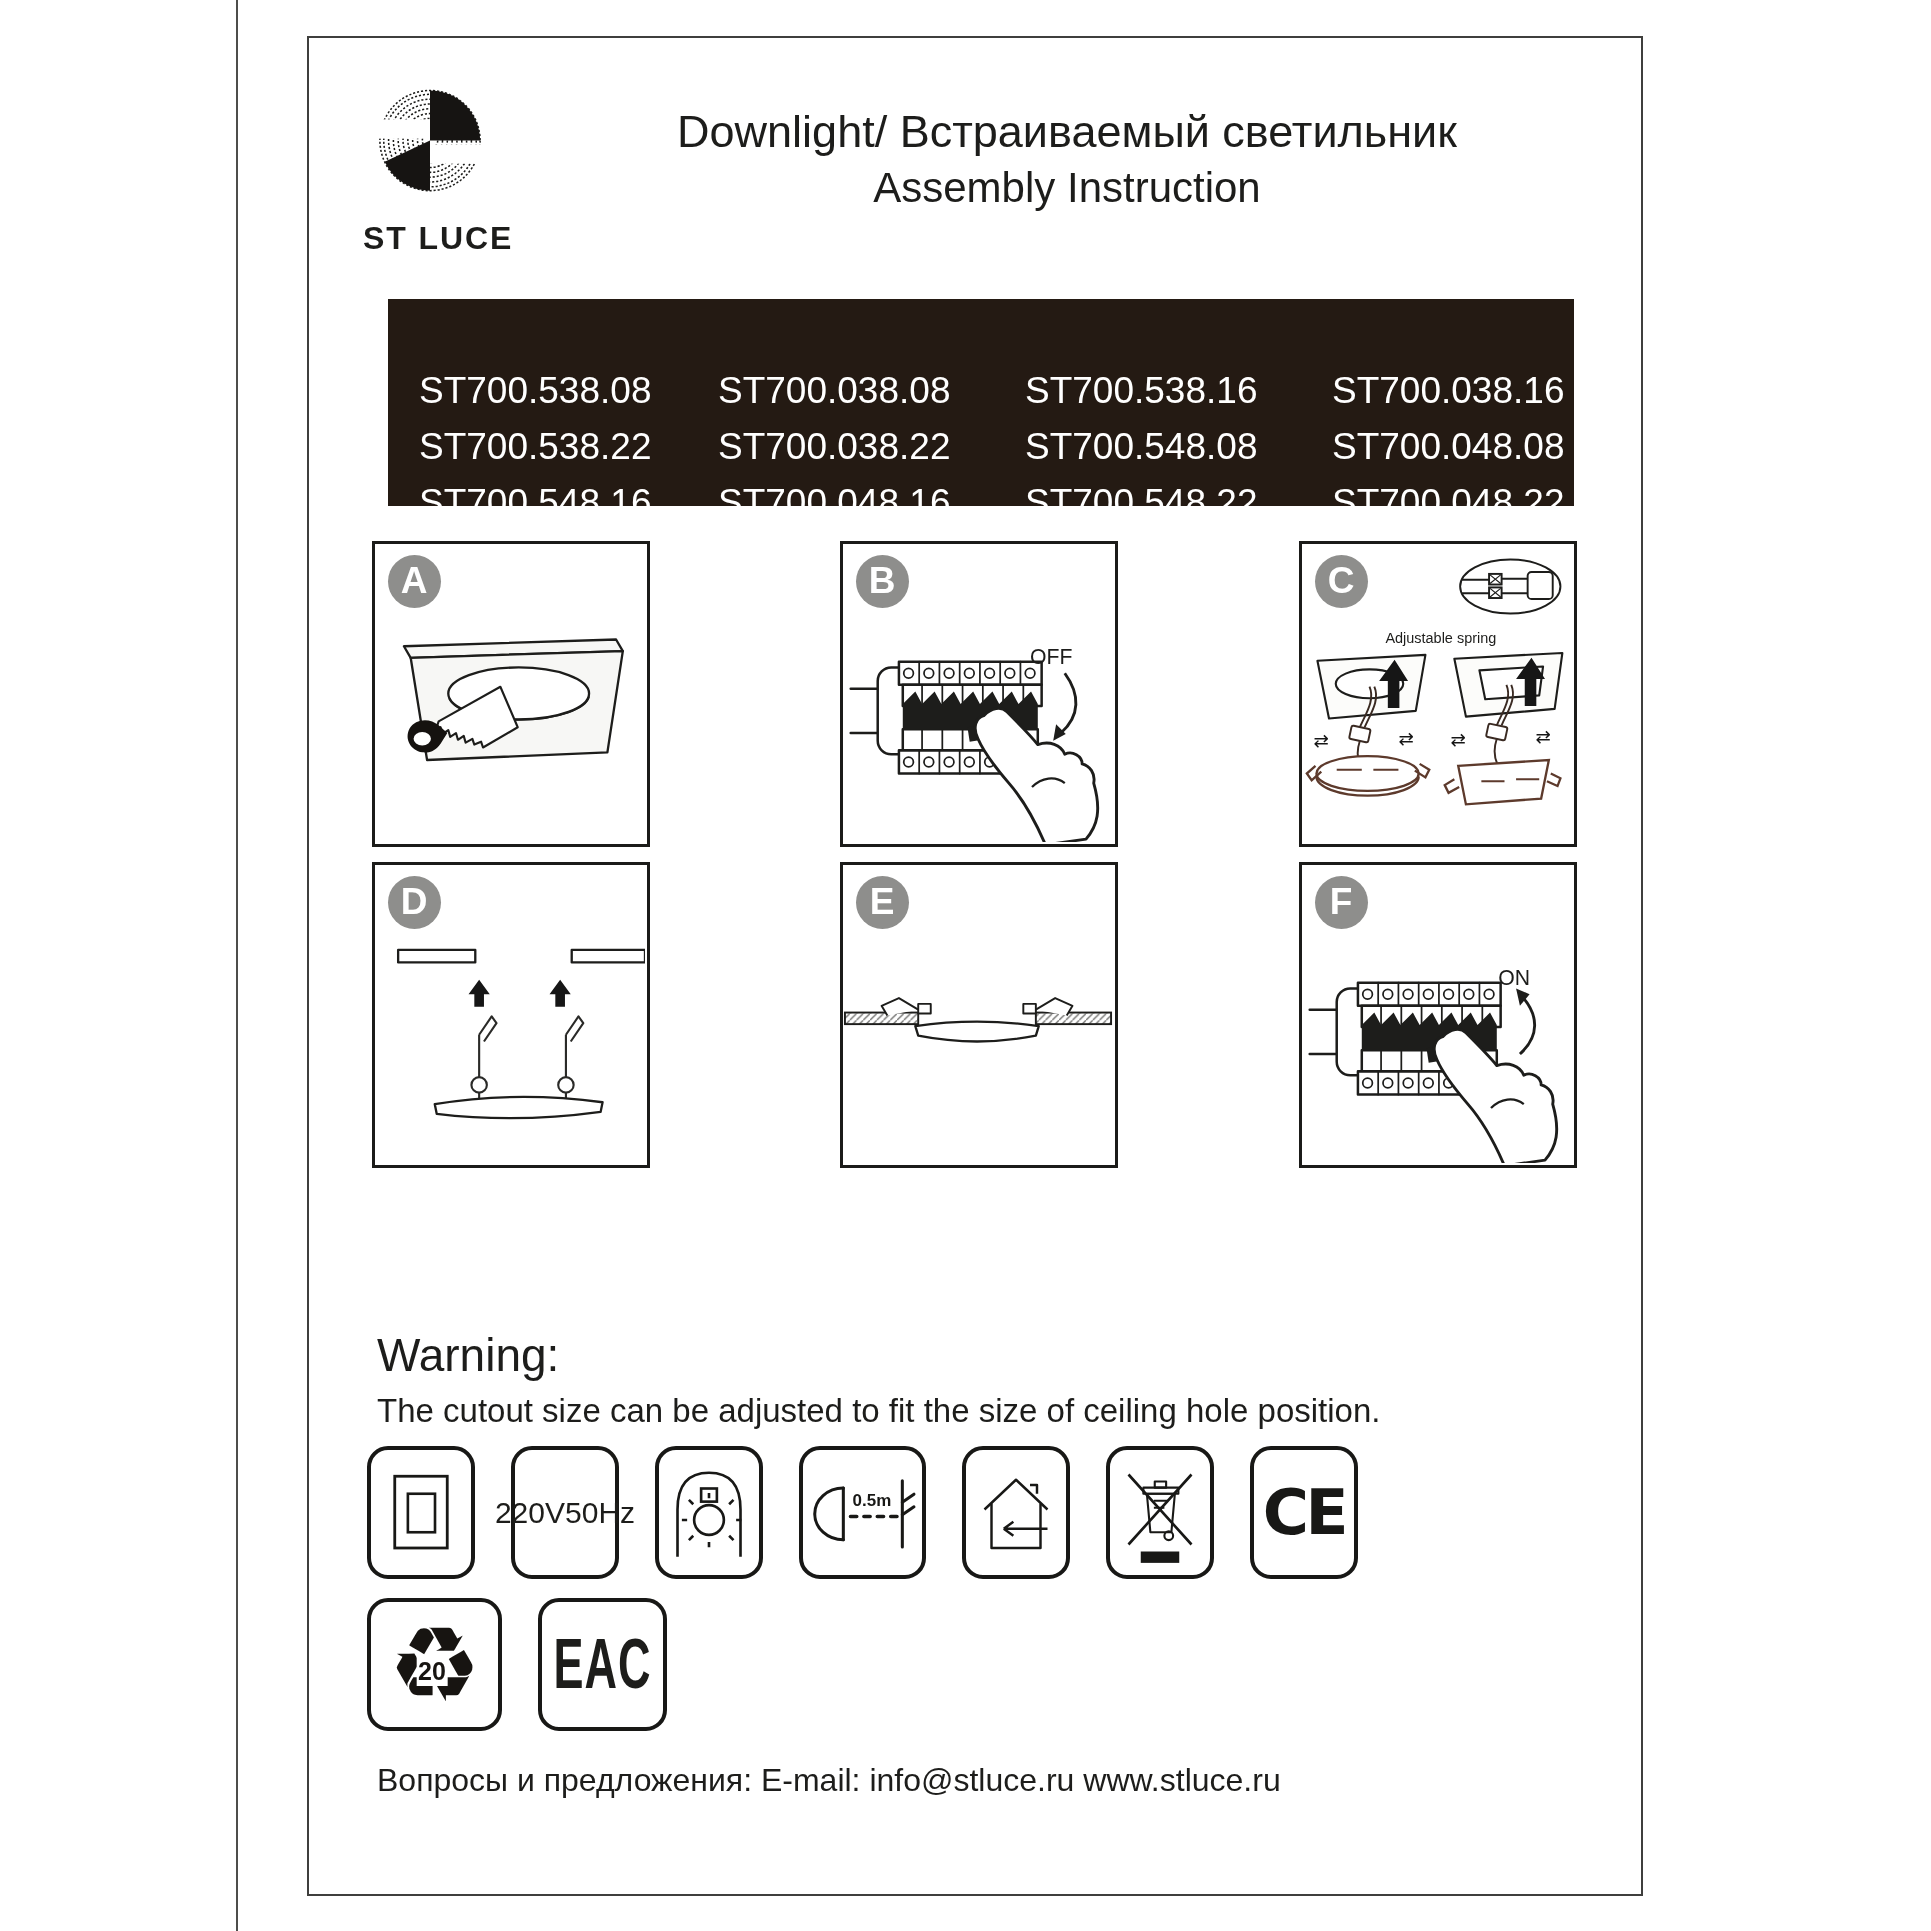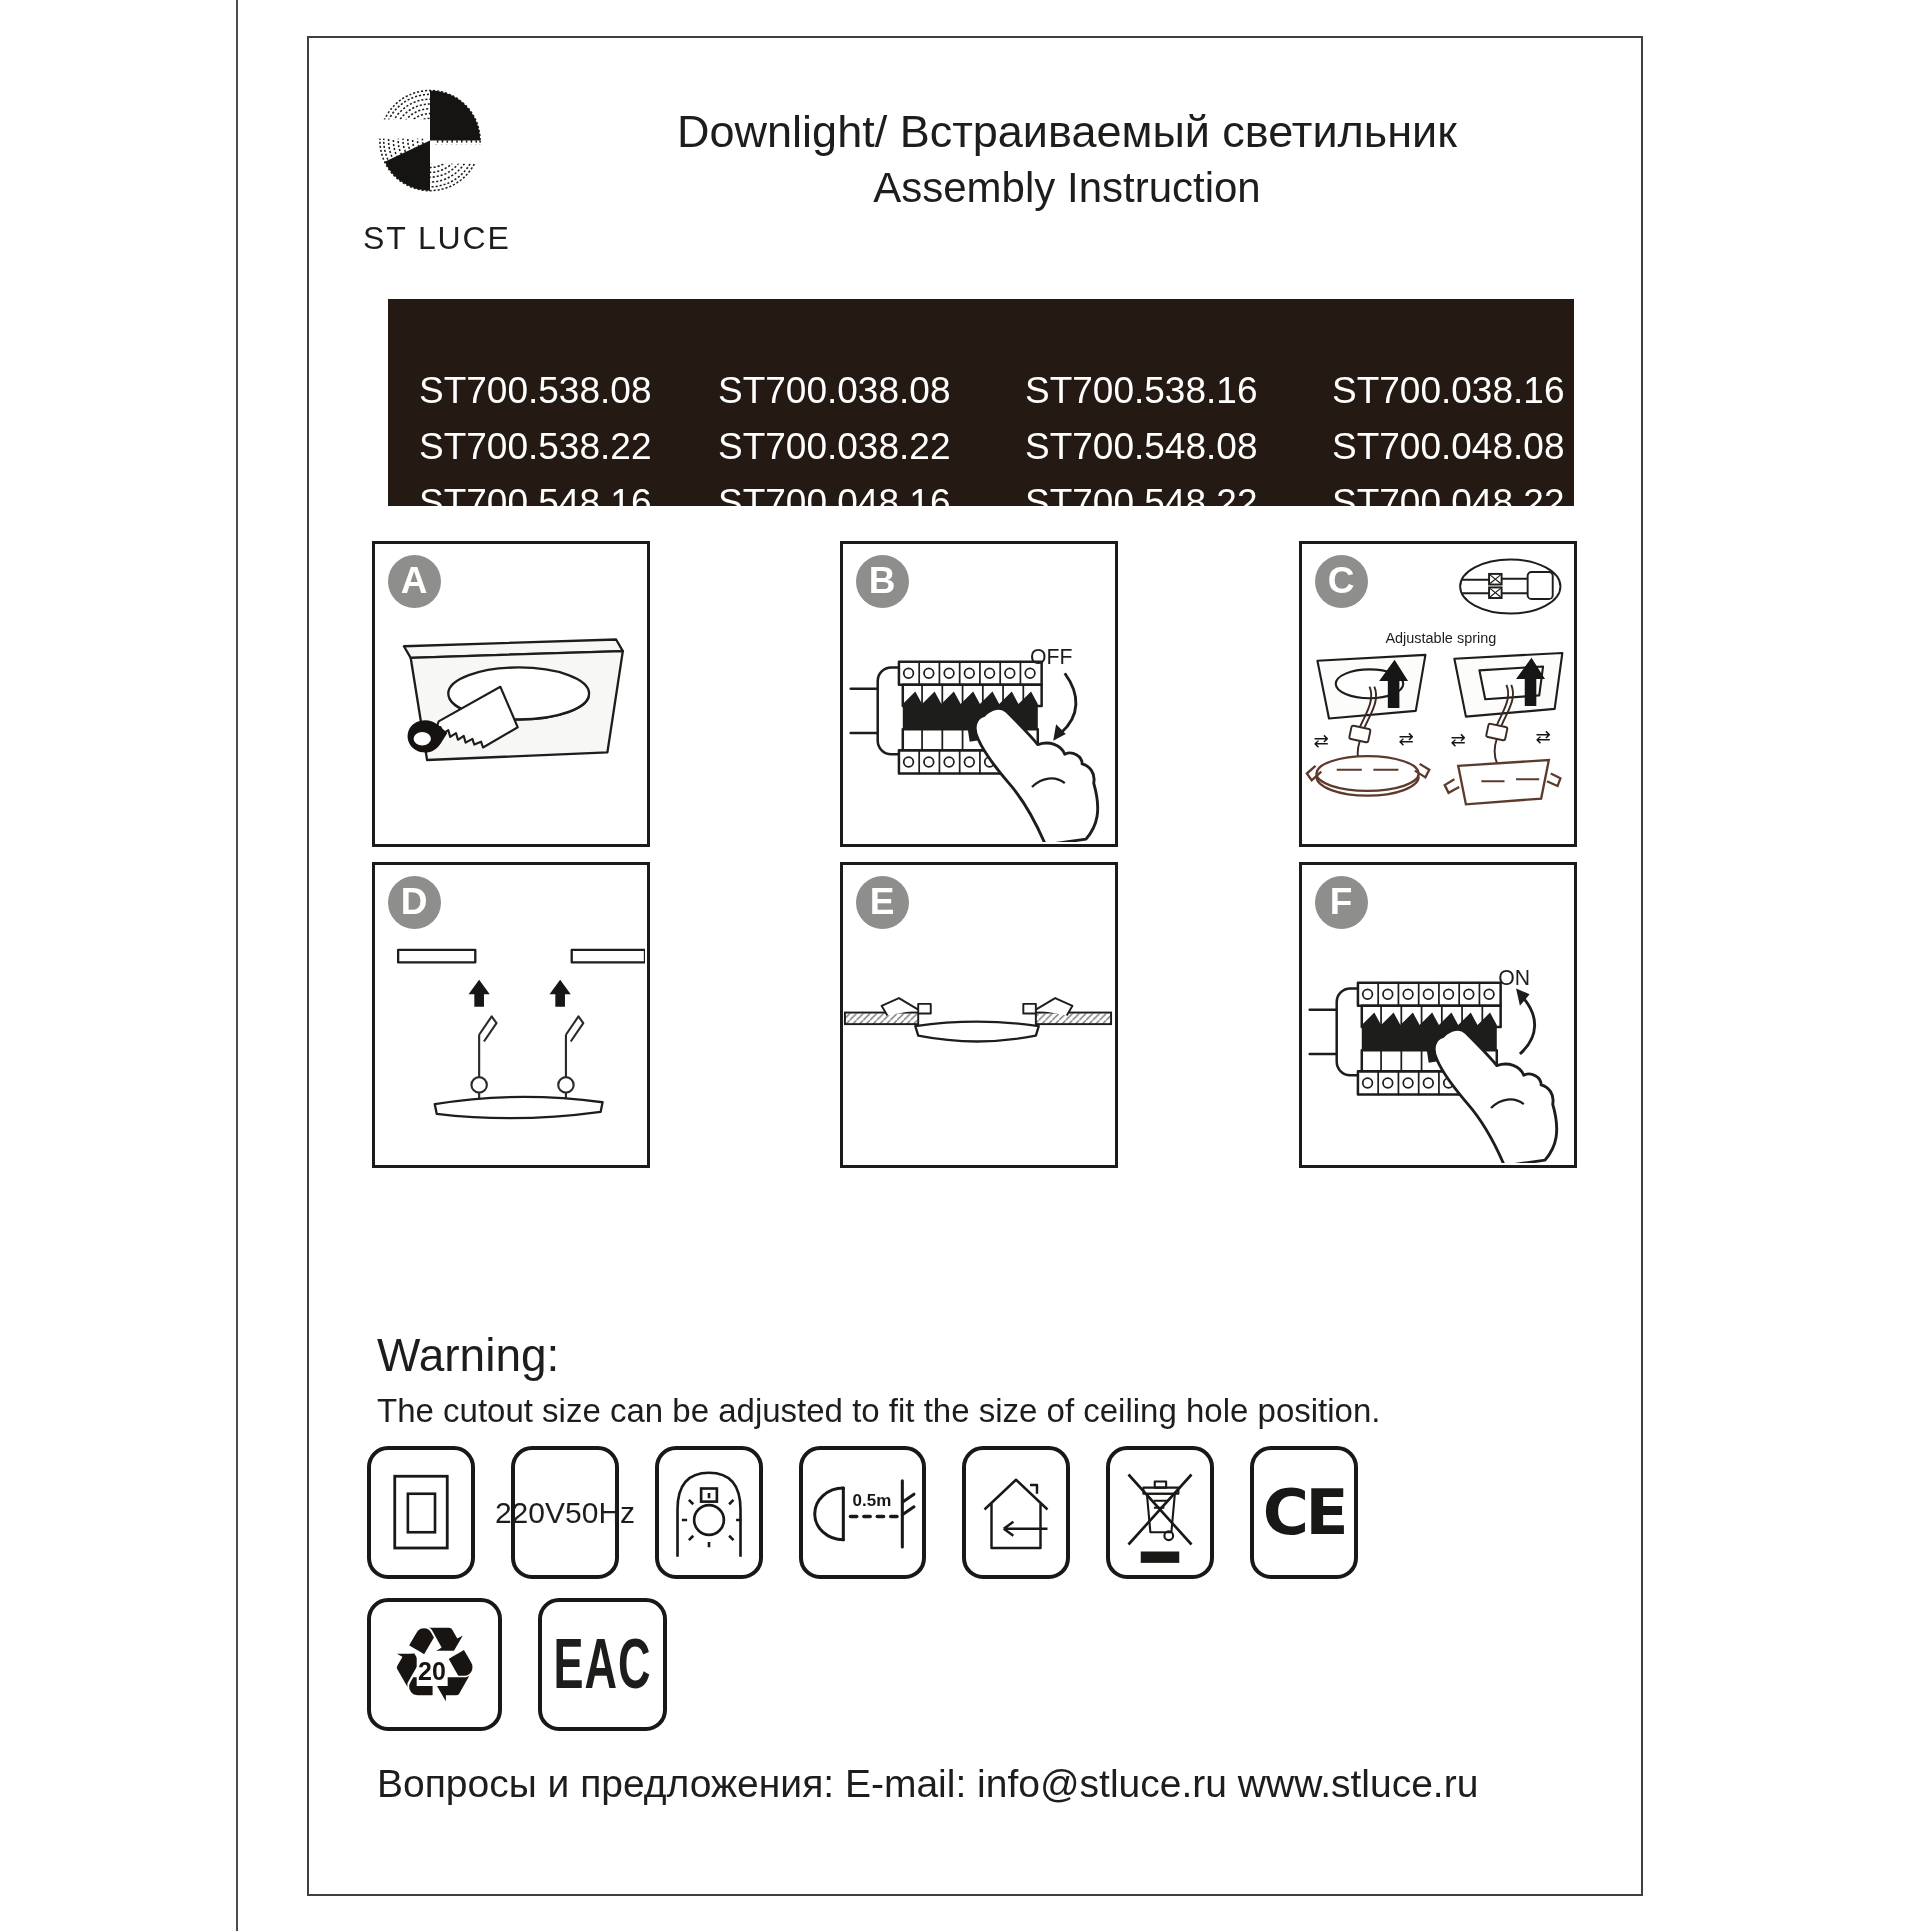--- a/index.html
+++ b/index.html
@@ -4,21 +4,21 @@
 <style>
   html,body{margin:0;padding:0;background:#fff;}
   .canvas{position:relative;width:1931px;height:1931px;background:#ffffff;overflow:hidden;
           font-family:"Liberation Sans",sans-serif;color:#1d1d1b;}
   .fold-line{position:absolute;left:236px;top:0;width:1.9px;height:1931px;background:#4d4d4b;}
   .page{position:absolute;left:307px;top:36px;width:1336px;height:1860px;background:#fff;
         border:2.9px solid #3f3f3d;box-sizing:border-box;}
   
   .logo-svg{position:absolute;left:68px;top:39px;width:106px;height:131px;}
   .logo-text{position:absolute;left:54px;top:182px;width:145px;text-align:center;
-             font-size:32px;font-weight:normal;letter-spacing:1.9px;white-space:nowrap;}
+             font-size:32px;font-weight:bold;letter-spacing:1.9px;white-space:nowrap;}
   .title{position:absolute;left:222px;top:68px;width:1072px;text-align:center;
          font-size:45px;white-space:nowrap;}
   .subtitle{position:absolute;left:222px;top:126px;width:1072px;text-align:center;
             font-size:42px;white-space:nowrap;}
   
   .article-box{position:absolute;left:79px;top:261px;width:1186px;height:207px;background:#241a13;color:#fff;}
   .article-label{position:absolute;left:114px;top:13.5px;font-size:42px;}
   .article-grid{position:absolute;left:31px;top:71px;display:grid;
                 grid-template-columns:299px 307px 307px 270px;row-gap:14px;font-size:37px;}
   .article-grid span{white-space:nowrap;}
@@ -36,21 +36,21 @@
   .row2{top:1560px;}
   .icon{height:133px;border:4.8px solid #181816;border-radius:21px;background:#fff;box-sizing:border-box;
         display:flex;align-items:center;justify-content:center;position:relative;}
   .w112{width:108px;} .w132{width:127px;} .w140{width:135px;} .w134{width:129px;}
   .volt{font-size:30px;line-height:35px;text-align:center;}
   .recycle-glyph{font-size:104px;line-height:104px;color:#171411;}
   .recycle-num{position:absolute;left:50%;top:55px;transform:translateX(-58%);background:#fff;padding:0 1.9px;
                font-size:25px;font-weight:bold;color:#171411;}
   .eac-text{font-size:45px;font-weight:bold;transform:scaleY(1.55);letter-spacing:1px;}
   
-  .footer{position:absolute;left:68px;top:1724px;font-size:39px;white-space:nowrap;}
+  .footer{position:absolute;left:68px;top:1724px;font-size:32px;white-space:nowrap;}
 </style>
 </head>
 <body>
 
 <div class="canvas">
   <div class="fold-line"></div>
 
   <div class="page">
 
     <svg class="logo-svg" viewBox="0 0 110 136">

